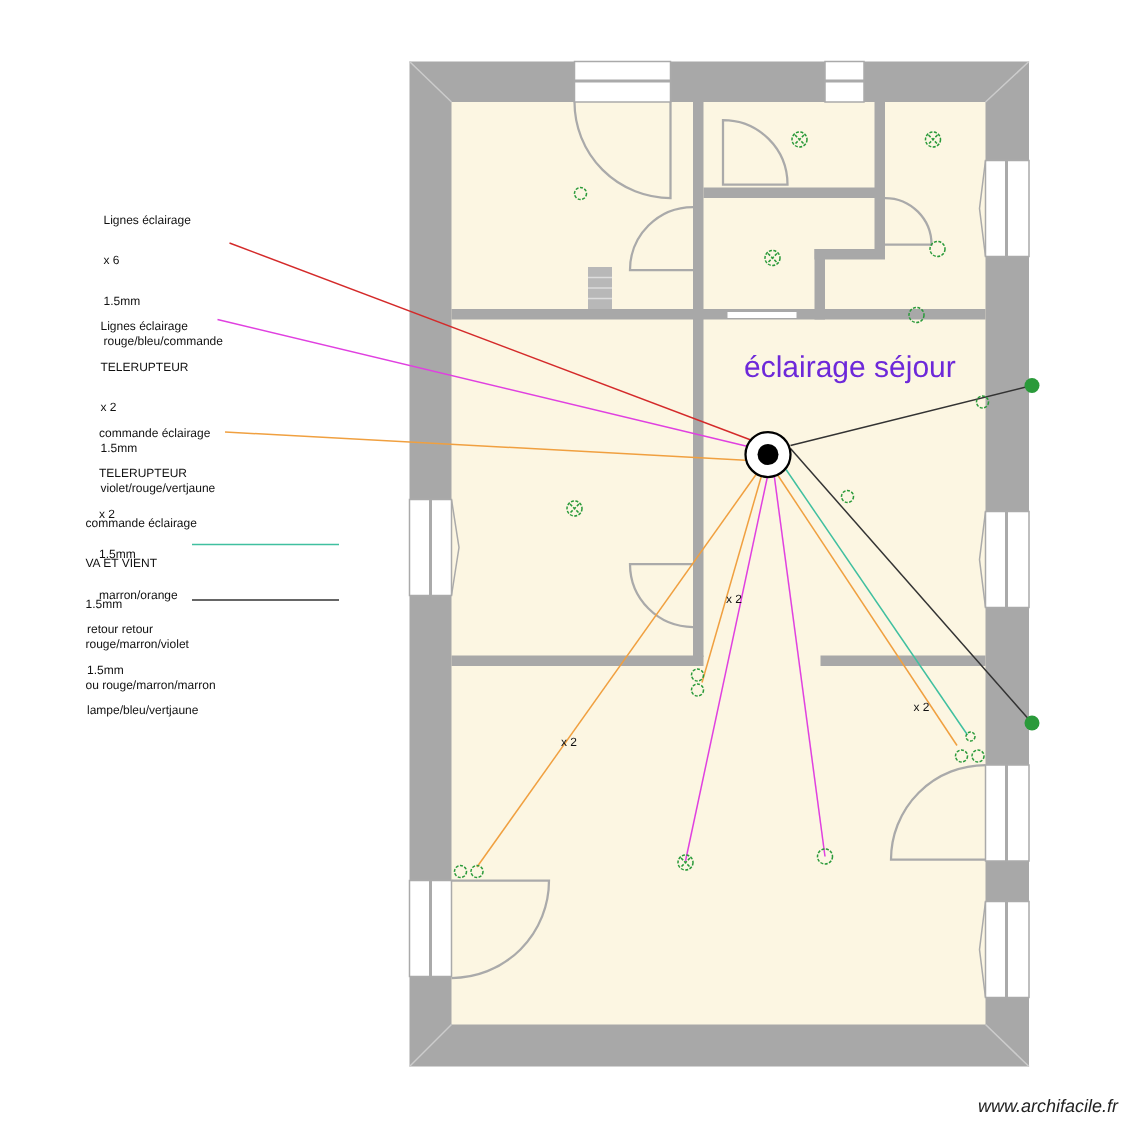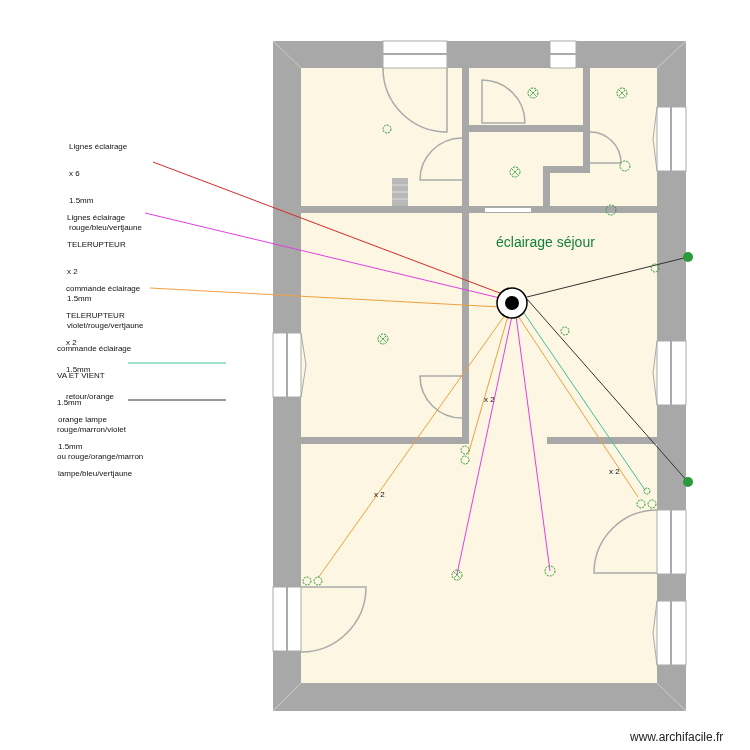--- a/index.html
+++ b/index.html
@@ -1,19 +1,19 @@
 <!DOCTYPE html>
 <html><head>
   <meta charset="utf-8">
   <style>
     html, body { margin: 0; padding: 0; background: #ffffff; }
     body { width: 750px; height: 750px; position: relative; overflow: hidden; font-family: "Liberation Sans", sans-serif; }
     svg { position: absolute; left: 0; top: 0; }
     .legend { position: absolute; font-size: 8px; line-height: 9px; color: #111; white-space: pre; }
-    .room-label { position: absolute; font-size: 14px; color: #15803d; }
+    .room-label { position: absolute; font-size: 20px; color: #6d28d9; }
     .mult { position: absolute; font-size: 8px; color: #111; }
     .watermark { position: absolute; font-size: 12px; color: #222; }
   </style>
 </head>
 <body>
 
 <svg width="750" height="750">
 
   <rect x="273" y="41" width="413" height="670" fill="#a8a8a8"></rect>
 
@@ -128,48 +128,48 @@
   <g fill="#2a9a3a">
     <circle cx="688" cy="257" r="5"></circle>
     <circle cx="688" cy="482" r="5"></circle>
   </g>
 </svg>
 
 <div class="legend" style="left:69px;top:124px;">
   <div>Lignes éclairage</div>
   <div>x 6</div>
   <div>1.5mm</div>
-  <div>rouge/bleu/vertjaune</div>
+  <div>rouge/bleu/commande</div>
 </div>
 <div class="legend" style="left:67px;top:195px;">
   <div>Lignes éclairage</div>
   <div>TELERUPTEUR</div>
   <div>x 2</div>
   <div>1.5mm</div>
   <div>violet/rouge/vertjaune</div>
 </div>
 <div class="legend" style="left:66px;top:266px;">
   <div>commande éclairage</div>
   <div>TELERUPTEUR</div>
   <div>x 2</div>
   <div>1.5mm</div>
-  <div>retour/orange</div>
+  <div>marron/orange</div>
 </div>
 <div class="legend" style="left:57px;top:326px;">
   <div>commande éclairage</div>
   <div>VA ET VIENT</div>
   <div>1.5mm</div>
   <div>rouge/marron/violet</div>
-  <div>ou rouge/orange/marron</div>
+  <div>ou rouge/marron/marron</div>
 </div>
 <div class="legend" style="left:58px;top:397px;">
-  <div>orange lampe</div>
+  <div>retour retour</div>
   <div>1.5mm</div>
   <div>lampe/bleu/vertjaune</div>
 </div>
 
 <div class="room-label" style="left:496px;top:234px;">éclairage séjour</div>
 
 <div class="mult" style="left:484px;top:395px;">x 2</div>
 <div class="mult" style="left:374px;top:490px;">x 2</div>
 <div class="mult" style="left:609px;top:467px;">x 2</div>
 
-<div class="watermark" style="left:630px;top:730px;">www.archifacile.fr</div>
+<div class="watermark" style="left:652px;top:730px;font-style:italic;">www.archifacile.fr</div>
 
 </body></html>

